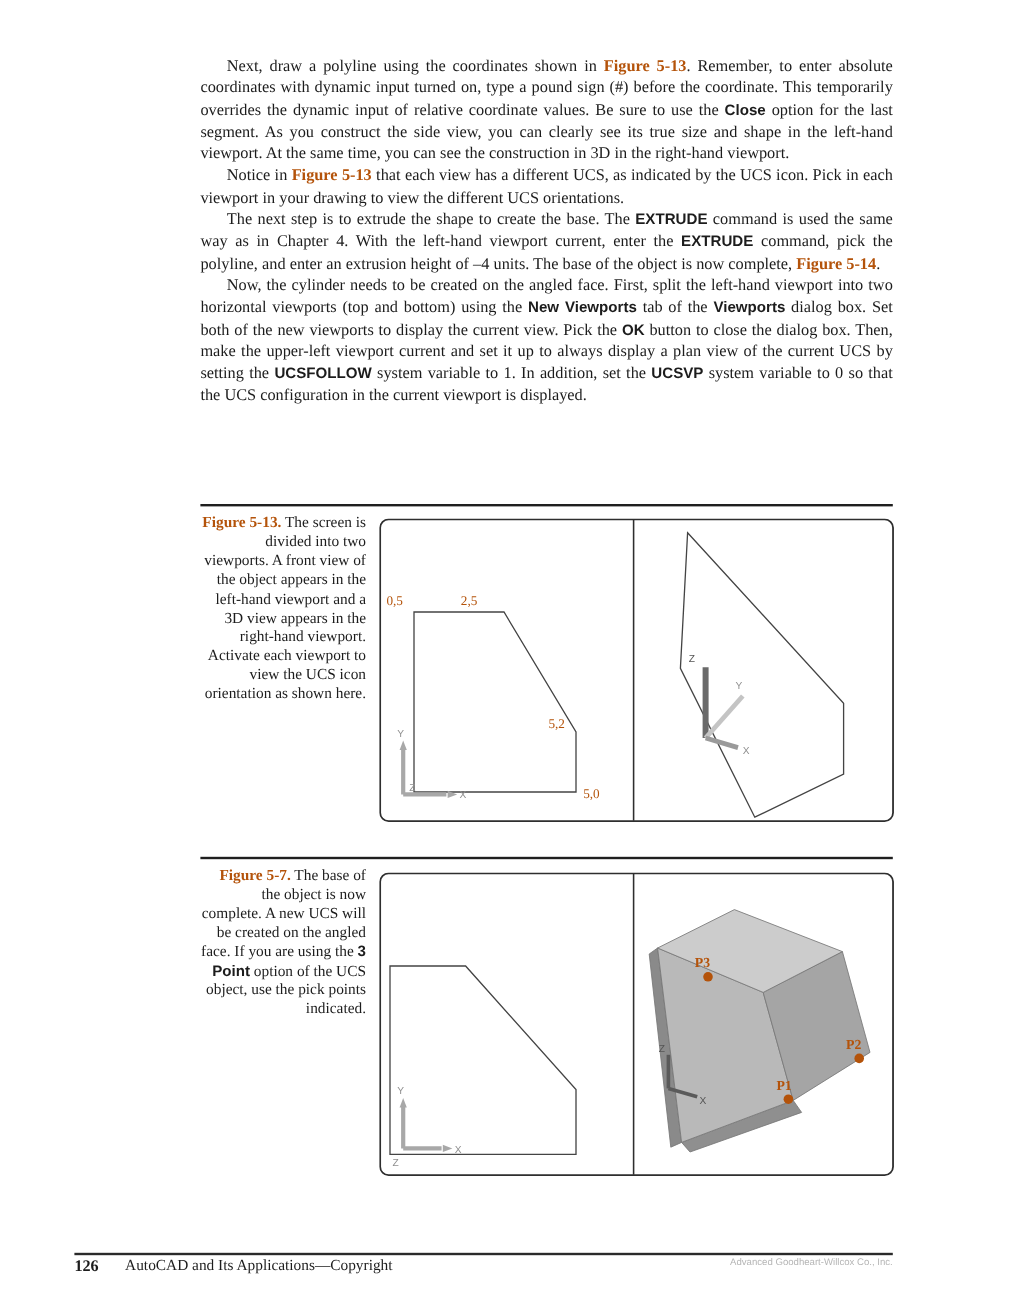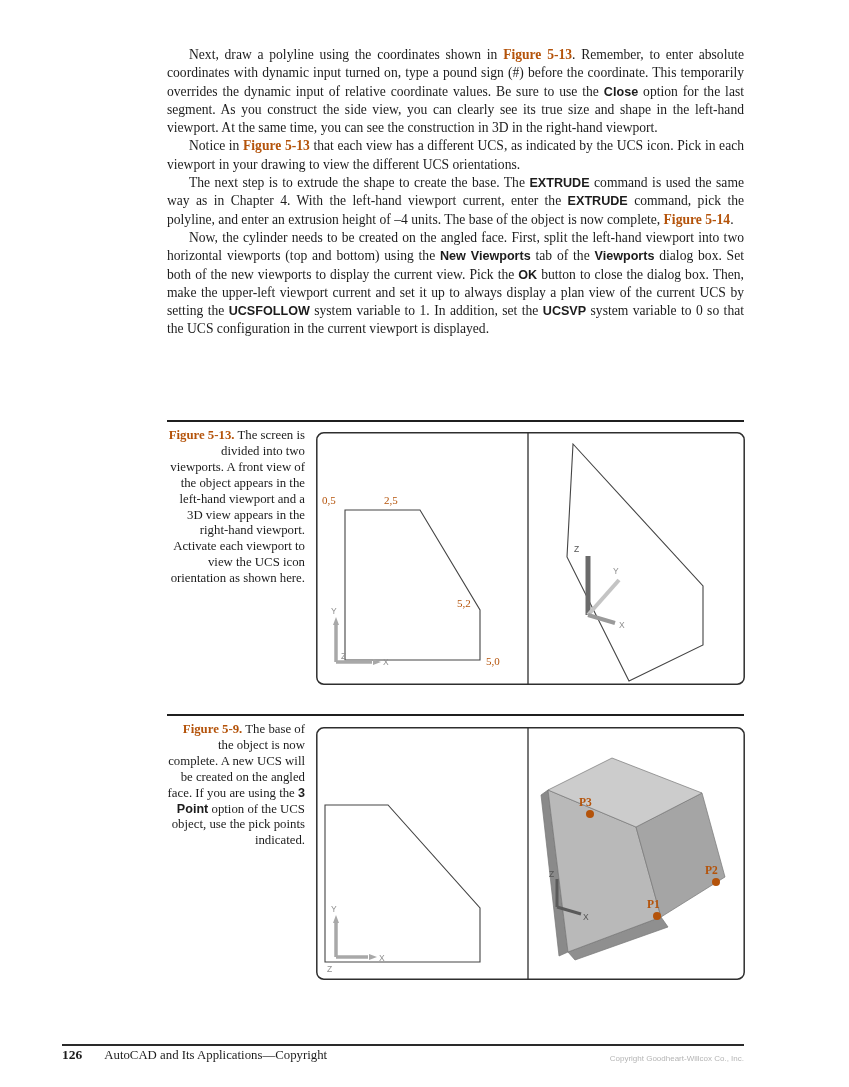--- a/index.html
+++ b/index.html
@@ -41,21 +41,21 @@
   .axis-label-dark{fill:#555;font-family:"Liberation Sans", sans-serif;font-size:8.5px;}
   .ptlabel{fill:var(--accent);font-family:"Liberation Serif", serif;font-weight:700;font-size:11.5px;}
   .pick-dot{fill:var(--accent);}
   .profile{fill:none;stroke:#444;stroke-width:1.1;}
   .vp-border{fill:#ffffff;stroke:#2e2e2e;stroke-width:1.5;}
   .vp-divider{stroke:#2e2e2e;stroke-width:1.3;}
   .face{stroke:#777;stroke-width:0.7;}
   
   .footer-row{
     position:absolute;left:62px;top:1047px;width:682px;
-    display:flex;align-items:flex-end;
+    display:flex;align-items:flex-start;
   }
   .footer-page{font-weight:700;font-size:13.5px;}
   .footer-title{font-size:12.8px;margin-left:22px;}
   .footer-copy{margin-left:auto;font-family:"Liberation Sans", sans-serif;font-size:8px;color:#b5b5b5;}
 </style>
 </head>
 <body>
 
 <div class="page">
 
@@ -101,21 +101,21 @@
       <line x1="272" y1="183" x2="299" y2="191" stroke="#9a9a9a" stroke-width="4"></line>
       <text class="axis-label-dark" x="258" y="120">Z</text>
       <text class="axis-label" x="297" y="142">Y</text>
       <text class="axis-label" x="303" y="196">X</text>
     </g>
   </svg>
 
   <div class="fig-rule" style="top:714px;"></div>
 
   <div class="caption" style="top:722px;">
-    <span class="cap-title">Figure 5-9.</span>
+    <span class="cap-title">Figure 5-7.</span>
     <span><span class="run-n">The base of the object is now complete. A new UCS will be created on the angled face. If you are using the </span><span class="run-b">3 Point</span><span class="run-n"> option of the UCS object, use the pick points indicated.</span></span>
   </div>
 
   <svg class="fig-svg" style="top:727px;" viewBox="0 0 429 253">
     <rect class="vp-border" x="0.8" y="0.8" width="427.4" height="251.4" rx="7"></rect>
     <line class="vp-divider" x1="212" y1="1" x2="212" y2="252"></line>
 
     <polygon class="profile" points="9,78 72,78 164,181 164,235 9,235"></polygon>
 
     <g>
@@ -150,16 +150,16 @@
       <circle class="pick-dot" cx="400" cy="155" r="4"></circle>
       <text class="ptlabel" x="331" y="181">P1</text>
       <circle class="pick-dot" cx="341" cy="189" r="4"></circle>
     </g>
   </svg>
 
   <div class="footer-rule" style="top:1044px;"></div>
   <div class="footer-row">
     <span class="footer-page">126</span>
     <span class="footer-title">AutoCAD and Its Applications—Copyright</span>
-    <span class="footer-copy">Copyright Goodheart-Willcox Co., Inc.</span>
+    <span class="footer-copy">Advanced Goodheart-Willcox Co., Inc.</span>
   </div>
 
 </div>
 
 </body></html>

